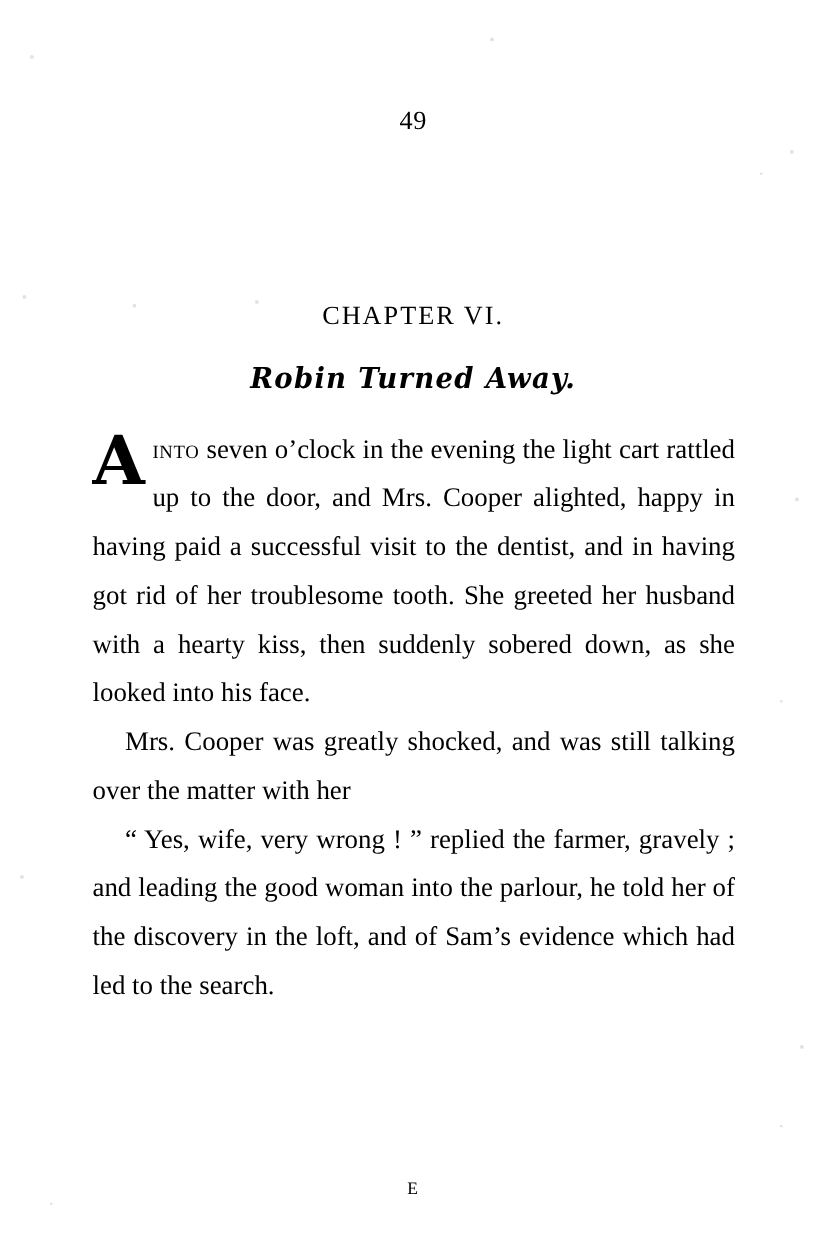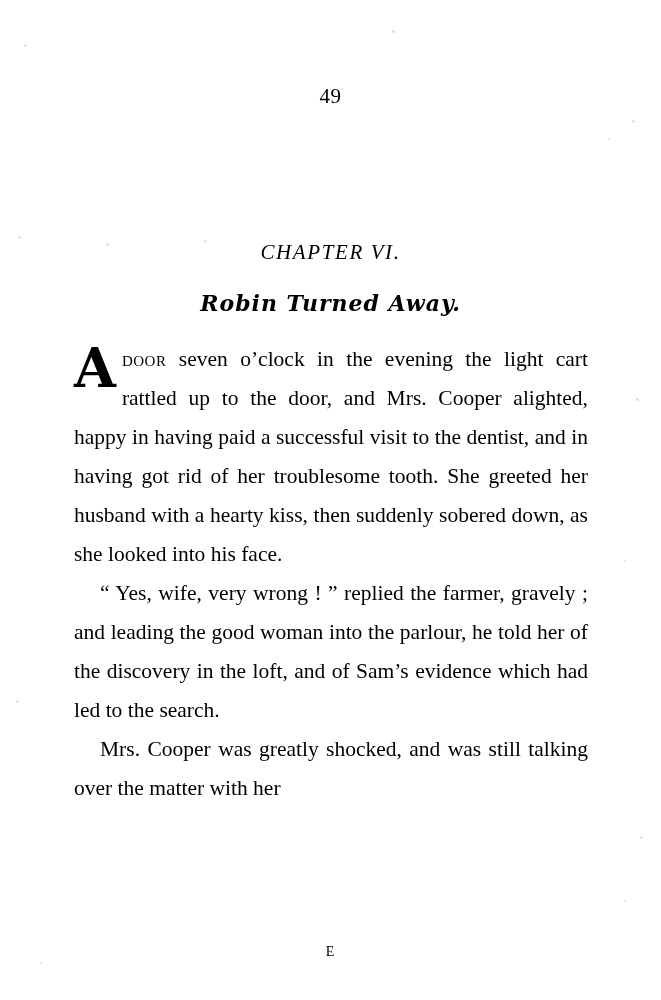--- a/index.html
+++ b/index.html
@@ -42,21 +42,20 @@
   }
 
   .chapter-heading {
     position: absolute;
     top: 240px;
     left: 0;
     width: 661px;
     text-align: center;
     font-size: 21px;
     letter-spacing: 1.6px;
-    font-style: italic;
   }
 
   .chapter-subtitle {
     position: absolute;
     top: 290px;
     left: 0;
     width: 661px;
     text-align: center;
     font-size: 22px;
     letter-spacing: 1px;
@@ -131,21 +130,21 @@
   <div class="speckle" style="left:40px;  top:962px; width:2px; height:2px;"></div>
 
   <div class="page-number">49</div>
 
   <div class="chapter-heading">CHAPTER VI.</div>
 
   <div class="chapter-subtitle">Robin Turned Away.</div>
 
   <div class="body-text">
     <p class="para first">
-      <span class="dropcap">A</span><span class="smallcaps">door</span><span> seven o’clock in the evening the light cart rattled up to the door, and Mrs. Cooper alighted, happy in having paid a successful visit to the dentist, and in having got rid of her troublesome tooth. She greeted her husband with a hearty kiss, then suddenly sobered down, as she looked into his face.</span>
+      <span class="dropcap">A</span><span class="smallcaps">into</span><span> seven o’clock in the evening the light cart rattled up to the door, and Mrs. Cooper alighted, happy in having paid a successful visit to the dentist, and in having got rid of her troublesome tooth. She greeted her husband with a hearty kiss, then suddenly sobered down, as she looked into his face.</span>
     </p>
+    <p class="para"><span>Mrs. Cooper was greatly shocked, and was still talking over the matter with her</span></p>
     <p class="para"><span>“ Yes, wife, very wrong ! ” replied the farmer, gravely ;  and leading the good woman into the parlour, he told her of the discovery in the loft, and of Sam’s evidence which had led to the search.</span></p>
-    <p class="para"><span>Mrs. Cooper was greatly shocked, and was still talking over the matter with her</span></p>
   </div>
 
   <div class="signature">E</div>
 
 </div>
 
 </body></html>

